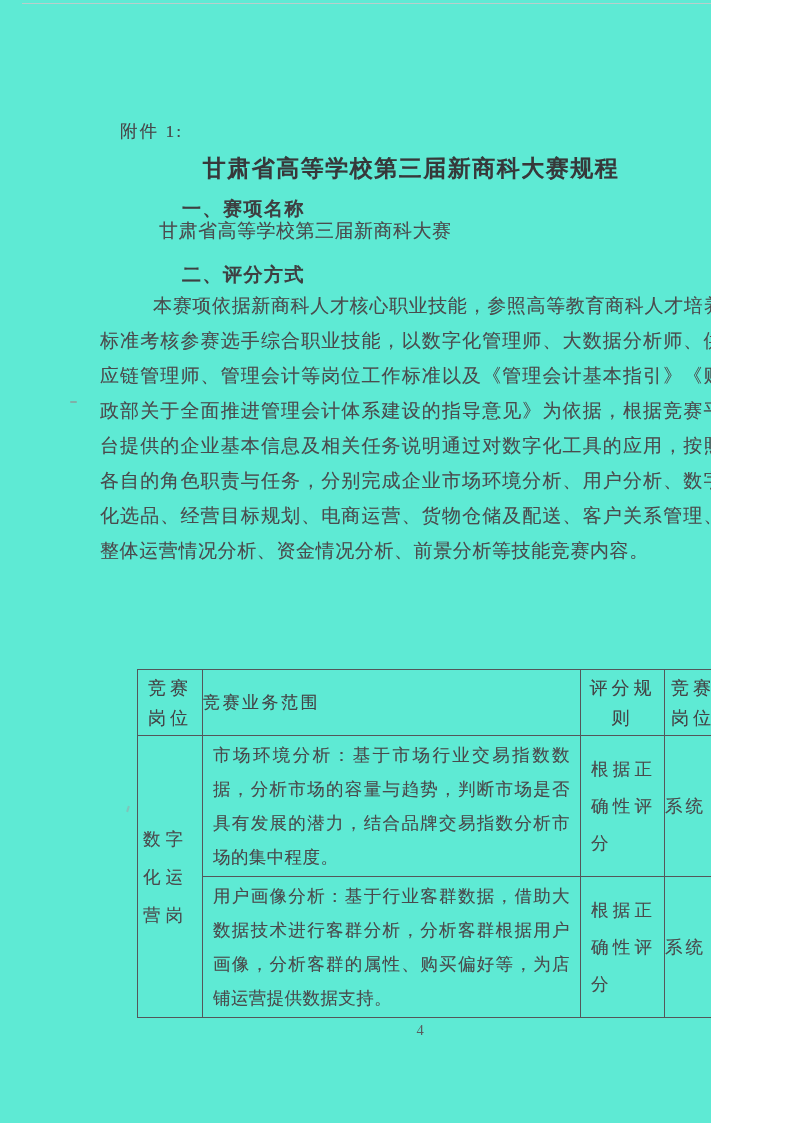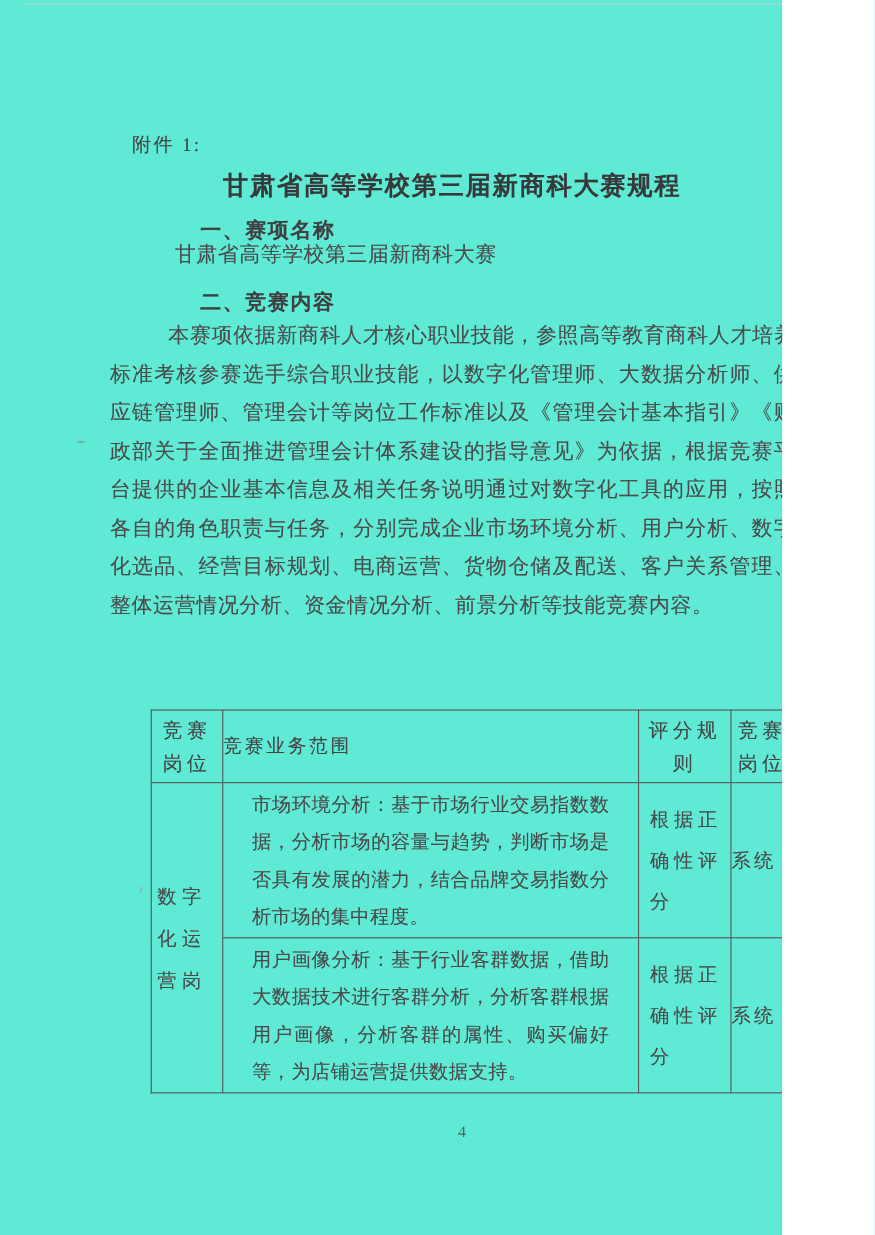--- a/index.html
+++ b/index.html
@@ -110,21 +110,21 @@
     table-layout: fixed;
     font-size: 17.5px;
     color: #494b4d;
   }
   .doc-table td {
     border: 1px solid #54565a;
     padding: 0;
     vertical-align: middle;
     overflow: hidden;
   }
-  .doc-table { border: 1.5px solid #4c4e52; }
+  .doc-table { border: 1.5px solid #4c4e52; margin-top: 24px; }
   .col-position { width: 65px; }
   .col-scope    { width: 378px; }
   .col-rule     { width: 84px; }
   .col-method   { width: 57px; }
 
   tr.header-row { height: 66px; }
   tr.data-row   { height: 137px; }
 
   .cell-header {
     text-align: center;
@@ -146,21 +146,21 @@
     line-height: 38px;
     letter-spacing: 5px;
     padding: 2px 5px !important;
   }
   .cell-scope {
     font-size: 17.5px;
     line-height: 34px;
     letter-spacing: 0.4px;
     text-align: justify;
     text-justify: inter-character;
-    padding: 2px 26px !important;
+    padding: 2px 10px !important;
   }
   .cell-rule {
     font-size: 17.5px;
     line-height: 37px;
     letter-spacing: 2px;
     text-align: justify;
     text-justify: inter-character;
     padding: 2px 10px !important;
   }
   .cell-method {
@@ -188,21 +188,21 @@
   <div class="scan-speck"></div>
 
   <div class="attachment-label soft">附件 1:</div>
 
   <div class="doc-title soft">甘肃省高等学校第三届新商科大赛规程</div>
 
   <div class="section-heading heading-1 soft">一、赛项名称</div>
 
   <div class="plain-line soft">甘肃省高等学校第三届新商科大赛</div>
 
-  <div class="section-heading heading-2 soft">二、竞赛内容</div>
+  <div class="section-heading heading-2 soft">二、评分方式</div>
 
   <div class="body-para para-1 soft">本赛项依据新商科人才核心职业技能，参照高等教育商科人才培养标准考核参赛选手综合职业技能，以数字化管理师、大数据分析师、供应链管理师、管理会计等岗位工作标准以及《管理会计基本指引》《财政部关于全面推进管理会计体系建设的指导意见》为依据，根据竞赛平台提供的企业基本信息及相关任务说明通过对数字化工具的应用，按照各自的角色职责与任务，分别完成企业市场环境分析、用户分析、数字化选品、经营目标规划、电商运营、货物仓储及配送、客户关系管理、整体运营情况分析、资金情况分析、前景分析等技能竞赛内容。</div>
 
 
   <table class="doc-table">
     <colgroup>
       <col class="col-position">
       <col class="col-scope">
       <col class="col-rule">
       <col class="col-method">

